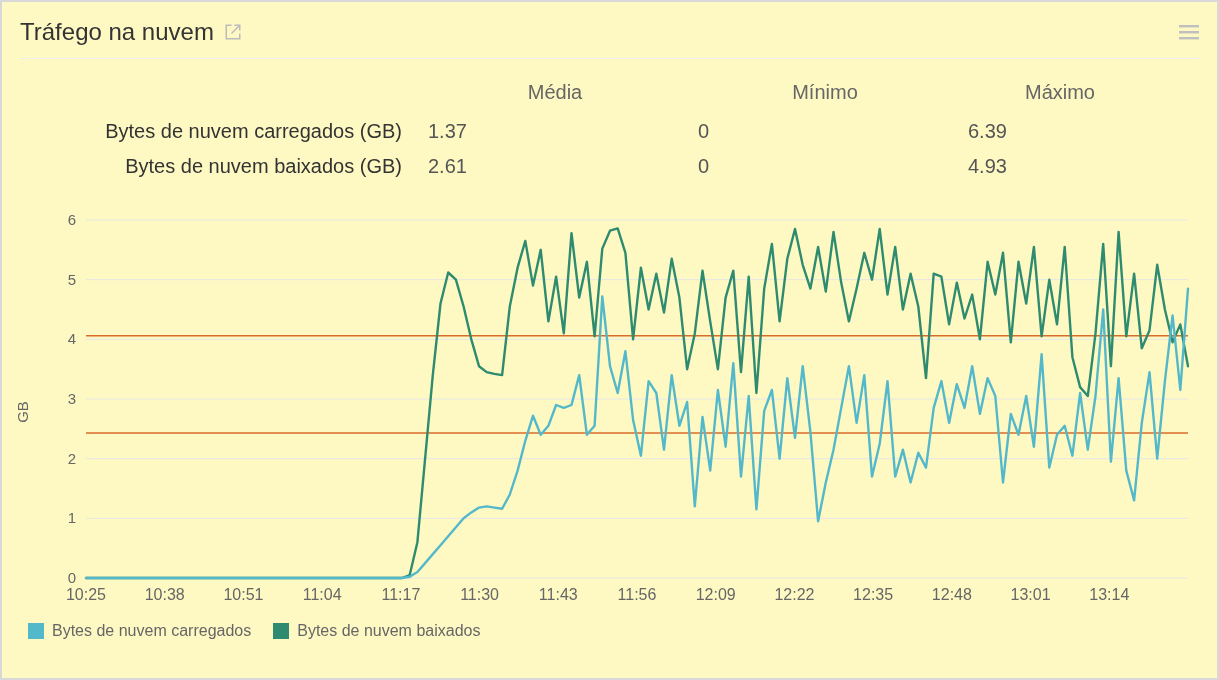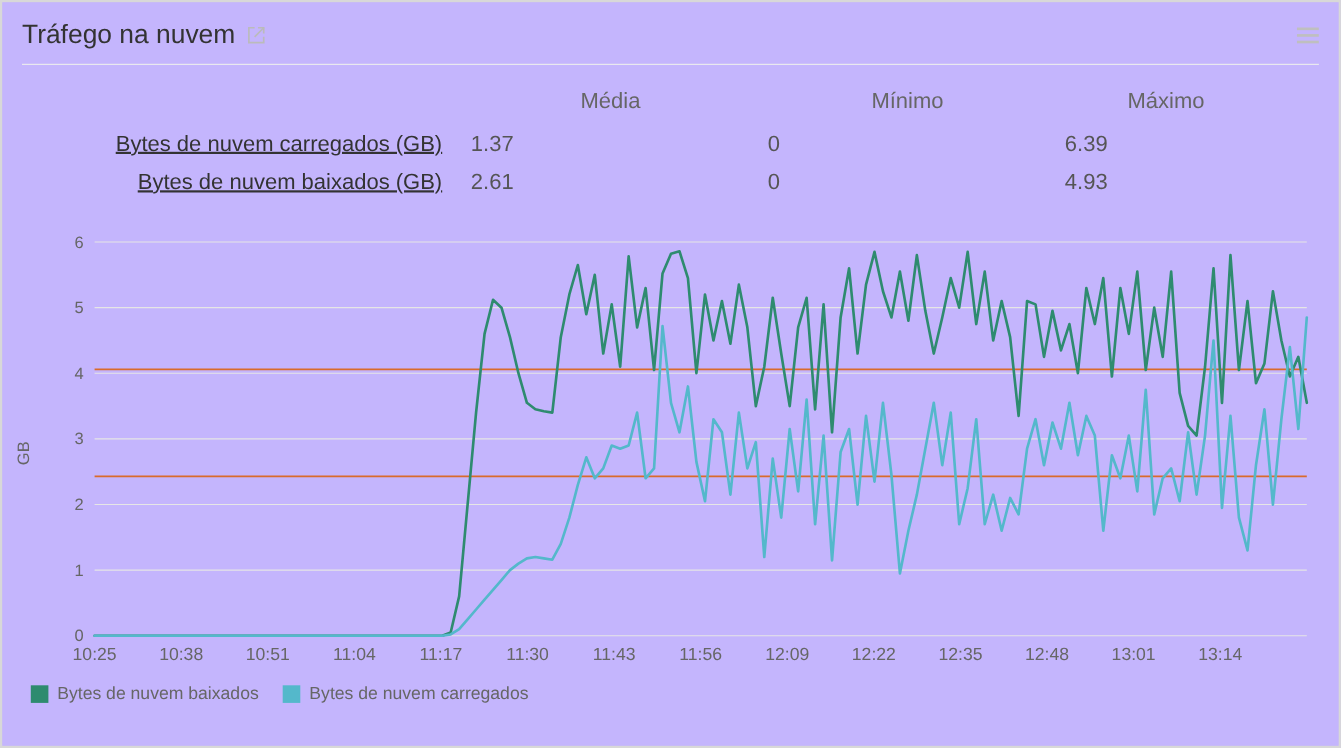--- a/index.html
+++ b/index.html
@@ -5,21 +5,21 @@
   * { box-sizing: border-box; }
   html, body {
     margin: 0; padding: 0;
     font-family: "Helvetica Neue", Arial, sans-serif;
     background: #fbfbfb;
     color: #333;
   }
   .panel {
     width: 1219px;
     height: 680px;
-    background: #c4b5fd;
+    background: #fef9c3;
     border: 2px solid #d8d8d8;
     padding: 10px 18px 8px 18px;
     position: relative;
   }
   .panel-header {
     display: flex;
     align-items: center;
     justify-content: space-between;
     padding: 6px 0 12px 0;
     border-bottom: 1px solid #eee;
@@ -55,21 +55,20 @@
   .stats-table td {
     padding: 6px 8px;
     color: #555;
   }
   .stats-table .row-label {
     text-align: right;
     padding-right: 18px;
     color: #333;
     font-size: 20px;
     width: 380px;
-    text-decoration: underline;
   }
   .stats-table th.col-media { width: 270px; }
   .stats-table th.col-min { width: 270px; }
   .stats-table th.col-max { width: 200px; margin-left: 30px; }
 
   .chart-area {
     position: relative;
     margin-top: 28px;
     margin-left: 8px;
     width: 1170px;
@@ -181,22 +180,22 @@
         <text x="923.8571428571429" y="388" text-anchor="middle" font-size="16" fill="#666">12:48</text>
         <text x="1002.5714285714286" y="388" text-anchor="middle" font-size="16" fill="#666">13:01</text>
         <text x="1081.2857142857142" y="388" text-anchor="middle" font-size="16" fill="#666">13:14</text>
         <path d="M58.0 366.0 L65.7 366.0 L73.4 366.0 L81.1 366.0 L88.8 366.0 L96.5 366.0 L104.2 366.0 L111.9 366.0 L119.7 366.0 L127.4 366.0 L135.1 366.0 L142.8 366.0 L150.5 366.0 L158.2 366.0 L165.9 366.0 L173.6 366.0 L181.3 366.0 L189.0 366.0 L196.7 366.0 L204.4 366.0 L212.1 366.0 L219.8 366.0 L227.5 366.0 L235.2 366.0 L243.0 366.0 L250.7 366.0 L258.4 366.0 L266.1 366.0 L273.8 366.0 L281.5 366.0 L289.2 366.0 L296.9 366.0 L304.6 366.0 L312.3 366.0 L320.0 366.0 L327.7 366.0 L335.4 366.0 L343.1 366.0 L350.8 366.0 L358.5 366.0 L366.3 366.0 L374.0 366.0 L381.7 363.0 L389.4 330.2 L397.1 246.7 L404.8 163.1 L412.5 91.5 L420.2 60.5 L427.9 67.7 L435.6 94.5 L443.3 127.3 L451.0 154.2 L458.7 160.1 L466.4 161.9 L474.1 163.1 L481.8 94.5 L489.6 55.7 L497.3 28.9 L505.0 73.6 L512.7 37.8 L520.4 109.4 L528.1 64.7 L535.8 121.4 L543.5 21.1 L551.2 85.6 L558.9 49.8 L566.6 124.4 L574.3 36.6 L582.0 18.7 L589.7 16.4 L597.4 40.8 L605.1 127.3 L612.9 55.7 L620.6 97.5 L628.3 61.7 L636.0 100.5 L643.7 46.8 L651.4 85.6 L659.1 157.2 L666.8 121.4 L674.5 58.7 L682.2 109.4 L689.9 157.2 L697.6 85.6 L705.3 58.7 L713.0 160.1 L720.7 64.7 L728.4 181.0 L736.2 76.6 L743.9 31.9 L751.6 109.4 L759.3 46.8 L767.0 17.0 L774.7 52.8 L782.4 76.6 L790.1 34.9 L797.8 79.6 L805.5 19.9 L813.2 70.6 L820.9 109.4 L828.6 76.6 L836.3 40.8 L844.0 67.7 L851.7 17.0 L859.5 82.6 L867.2 34.9 L874.9 97.5 L882.6 61.7 L890.3 94.5 L898.0 166.1 L905.7 61.7 L913.4 64.7 L921.1 112.4 L928.8 70.6 L936.5 106.5 L944.2 82.6 L951.9 127.3 L959.6 49.8 L967.3 82.6 L975.0 40.8 L982.8 130.3 L990.5 49.8 L998.2 91.5 L1005.9 34.9 L1013.6 124.4 L1021.3 67.7 L1029.0 112.4 L1036.7 34.9 L1044.4 145.2 L1052.1 175.1 L1059.8 184.0 L1067.5 121.4 L1075.2 31.9 L1082.9 154.2 L1090.6 19.9 L1098.3 124.4 L1106.1 61.7 L1113.8 136.3 L1121.5 118.4 L1129.2 52.8 L1136.9 97.5 L1144.6 130.3 L1152.3 112.4 L1160.0 154.2 " fill="none" stroke="#2e8b6f" stroke-width="2.4" stroke-linejoin="round" stroke-linecap="round"></path>
         <path d="M58.0 366.0 L65.7 366.0 L73.4 366.0 L81.1 366.0 L88.8 366.0 L96.5 366.0 L104.2 366.0 L111.9 366.0 L119.7 366.0 L127.4 366.0 L135.1 366.0 L142.8 366.0 L150.5 366.0 L158.2 366.0 L165.9 366.0 L173.6 366.0 L181.3 366.0 L189.0 366.0 L196.7 366.0 L204.4 366.0 L212.1 366.0 L219.8 366.0 L227.5 366.0 L235.2 366.0 L243.0 366.0 L250.7 366.0 L258.4 366.0 L266.1 366.0 L273.8 366.0 L281.5 366.0 L289.2 366.0 L296.9 366.0 L304.6 366.0 L312.3 366.0 L320.0 366.0 L327.7 366.0 L335.4 366.0 L343.1 366.0 L350.8 366.0 L358.5 366.0 L366.3 366.0 L374.0 366.0 L381.7 364.8 L389.4 360.0 L397.1 351.1 L404.8 342.1 L412.5 333.2 L420.2 324.2 L427.9 315.3 L435.6 306.3 L443.3 300.4 L451.0 295.6 L458.7 294.4 L466.4 295.6 L474.1 296.8 L481.8 282.5 L489.6 258.6 L497.3 228.8 L505.0 203.7 L512.7 222.8 L520.4 213.8 L528.1 193.0 L535.8 195.9 L543.5 193.0 L551.2 163.1 L558.9 222.8 L566.6 213.8 L574.3 84.4 L582.0 154.2 L589.7 181.0 L597.4 139.3 L605.1 207.9 L612.9 243.7 L620.6 169.1 L628.3 181.0 L636.0 237.7 L643.7 163.1 L651.4 213.8 L659.1 190.0 L666.8 294.4 L674.5 204.9 L682.2 258.6 L689.9 178.0 L697.6 234.7 L705.3 151.2 L713.0 264.6 L720.7 184.0 L728.4 297.4 L736.2 198.9 L743.9 178.0 L751.6 246.7 L759.3 166.1 L767.0 225.8 L774.7 154.2 L782.4 219.8 L790.1 309.3 L797.8 270.5 L805.5 237.7 L813.2 195.9 L820.9 154.2 L828.6 210.9 L836.3 163.1 L844.0 264.6 L851.7 231.8 L859.5 169.1 L867.2 264.6 L874.9 237.7 L882.6 270.5 L890.3 240.7 L898.0 255.6 L905.7 195.9 L913.4 169.1 L921.1 210.9 L928.8 172.1 L936.5 195.9 L944.2 154.2 L951.9 201.9 L959.6 166.1 L967.3 184.0 L975.0 270.5 L982.8 201.9 L990.5 222.8 L998.2 184.0 L1005.9 234.7 L1013.6 142.3 L1021.3 255.6 L1029.0 222.8 L1036.7 213.8 L1044.4 243.7 L1052.1 181.0 L1059.8 237.7 L1067.5 184.0 L1075.2 97.5 L1082.9 249.7 L1090.6 166.1 L1098.3 258.6 L1106.1 288.4 L1113.8 210.9 L1121.5 160.1 L1129.2 246.7 L1136.9 169.1 L1144.6 103.5 L1152.3 178.0 L1160.0 76.6 " fill="none" stroke="#54b8cb" stroke-width="2.4" stroke-linejoin="round" stroke-linecap="round"></path>
       </svg>
   </div>
 
   <div class="legend">
     <div class="item">
+      <span class="swatch" id="sw-up" style="background: rgb(84, 184, 203);"></span>
+      <span>Bytes de nuvem carregados</span>
+    </div>
+    <div class="item">
       <span class="swatch" id="sw-dn" style="background: rgb(46, 139, 111);"></span>
       <span>Bytes de nuvem baixados</span>
     </div>
-    <div class="item">
-      <span class="swatch" id="sw-up" style="background: rgb(84, 184, 203);"></span>
-      <span>Bytes de nuvem carregados</span>
-    </div>
   </div>
 
 </div>
 
 </body></html>

